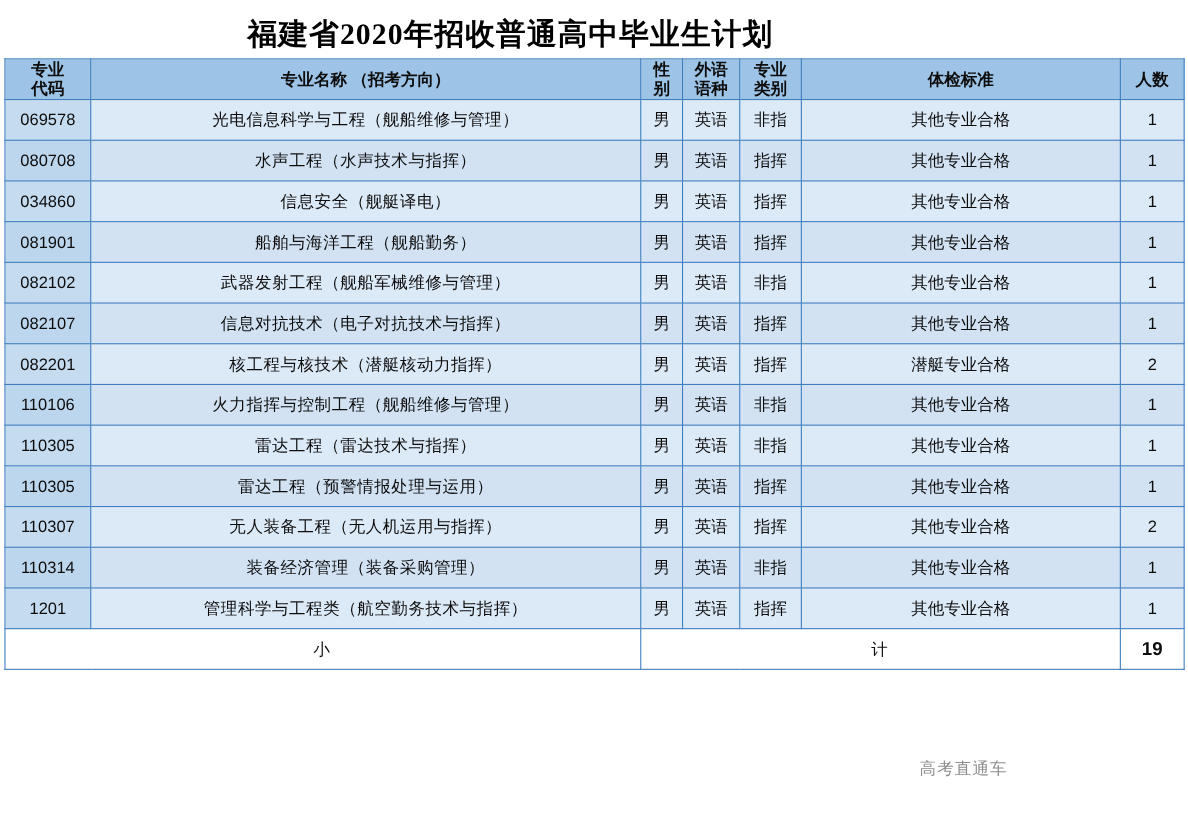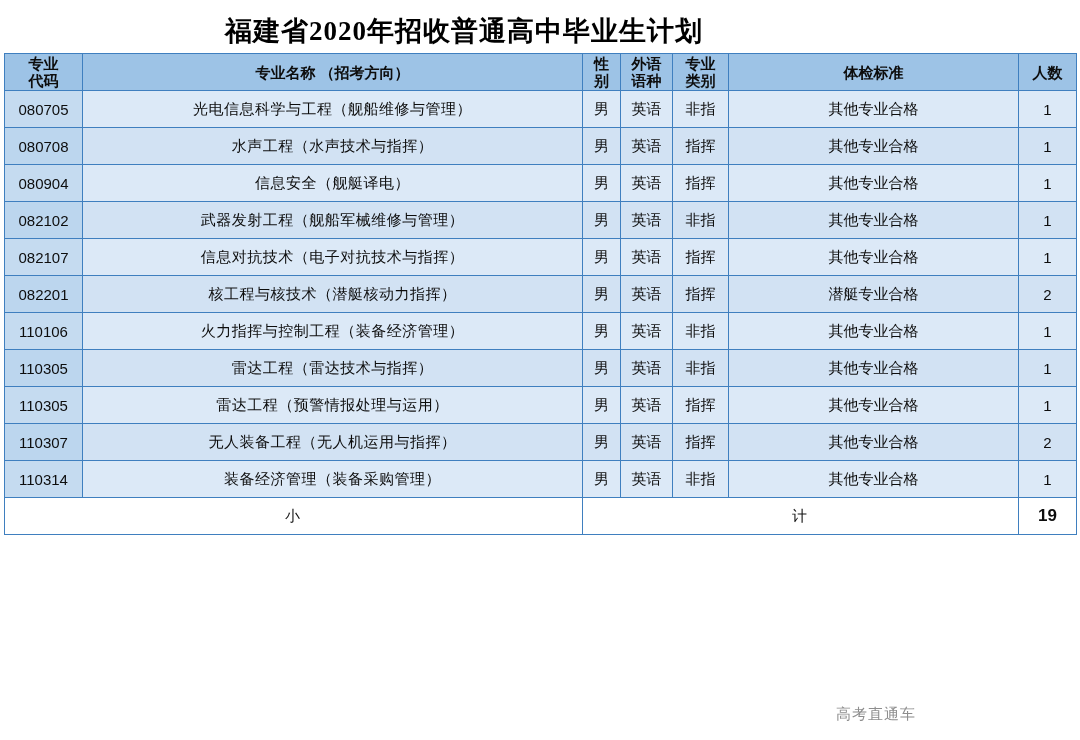--- a/index.html
+++ b/index.html
@@ -89,21 +89,21 @@
     text-align: center;
     letter-spacing: 2px;
   }
   tfoot td.sumvalue {
     font-weight: bold;
     font-size: 17px;
   }
   .watermark {
     position: absolute;
     right: 12px;
-    bottom: 27px;
+    bottom: 42px;
     font-size: 15px;
     color: #8d8d8d;
     letter-spacing: 1px;
     font-family: "Liberation Sans", sans-serif;
   }
   col.c-code { width: 78px; }
   col.c-name { width: 500px; }
   col.c-sex { width: 38px; }
   col.c-lang { width: 52px; }
   col.c-type { width: 56px; }
@@ -145,40 +145,49 @@
         <th class="twoline">
           <span>专业</span>
           <span>类别</span>
         </th>
         <th>体检标准</th>
         <th>人数</th>
       </tr>
     </thead>
     <tbody>
       <tr>
-        <td class="code">080705</td>
+        <td class="code">069578</td>
         <td class="name">光电信息科学与工程（舰船维修与管理）</td>
         <td>男</td>
         <td>英语</td>
         <td>非指</td>
         <td>其他专业合格</td>
         <td class="num">1</td>
       </tr>
       <tr>
         <td class="code">080708</td>
         <td class="name">水声工程（水声技术与指挥）</td>
         <td>男</td>
         <td>英语</td>
         <td>指挥</td>
         <td>其他专业合格</td>
         <td class="num">1</td>
       </tr>
       <tr>
-        <td class="code">080904</td>
+        <td class="code">034860</td>
         <td class="name">信息安全（舰艇译电）</td>
+        <td>男</td>
+        <td>英语</td>
+        <td>指挥</td>
+        <td>其他专业合格</td>
+        <td class="num">1</td>
+      </tr>
+      <tr>
+        <td class="code">081901</td>
+        <td class="name">船舶与海洋工程（舰船勤务）</td>
         <td>男</td>
         <td>英语</td>
         <td>指挥</td>
         <td>其他专业合格</td>
         <td class="num">1</td>
       </tr>
       <tr>
         <td class="code">082102</td>
         <td class="name">武器发射工程（舰船军械维修与管理）</td>
         <td>男</td>
@@ -200,21 +209,21 @@
         <td class="code">082201</td>
         <td class="name">核工程与核技术（潜艇核动力指挥）</td>
         <td>男</td>
         <td>英语</td>
         <td>指挥</td>
         <td>潜艇专业合格</td>
         <td class="num">2</td>
       </tr>
       <tr>
         <td class="code">110106</td>
-        <td class="name">火力指挥与控制工程（装备经济管理）</td>
+        <td class="name">火力指挥与控制工程（舰船维修与管理）</td>
         <td>男</td>
         <td>英语</td>
         <td>非指</td>
         <td>其他专业合格</td>
         <td class="num">1</td>
       </tr>
       <tr>
         <td class="code">110305</td>
         <td class="name">雷达工程（雷达技术与指挥）</td>
         <td>男</td>
@@ -240,20 +249,29 @@
         <td>指挥</td>
         <td>其他专业合格</td>
         <td class="num">2</td>
       </tr>
       <tr>
         <td class="code">110314</td>
         <td class="name">装备经济管理（装备采购管理）</td>
         <td>男</td>
         <td>英语</td>
         <td>非指</td>
+        <td>其他专业合格</td>
+        <td class="num">1</td>
+      </tr>
+      <tr>
+        <td class="code">1201</td>
+        <td class="name">管理科学与工程类（航空勤务技术与指挥）</td>
+        <td>男</td>
+        <td>英语</td>
+        <td>指挥</td>
         <td>其他专业合格</td>
         <td class="num">1</td>
       </tr>
     </tbody>
     <tfoot>
       <tr>
         <td colspan="2" class="sumlabel">小</td>
         <td colspan="4" class="sumlabel">计</td>
         <td class="sumvalue">19</td>
       </tr>

